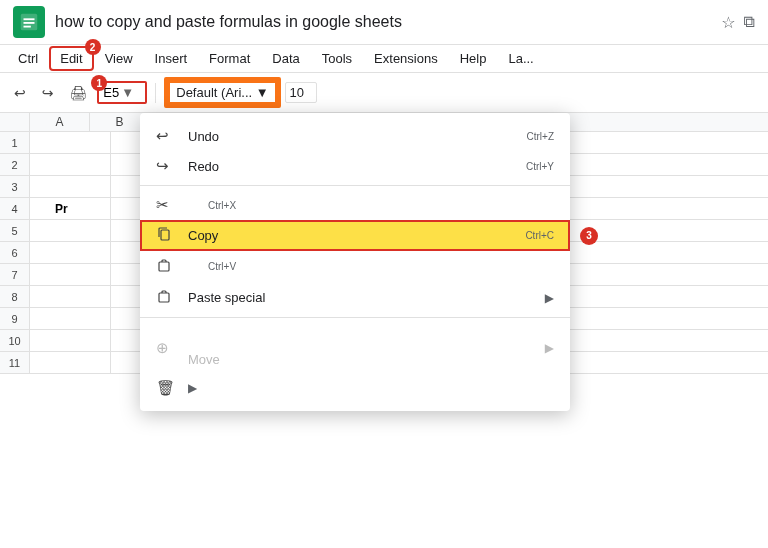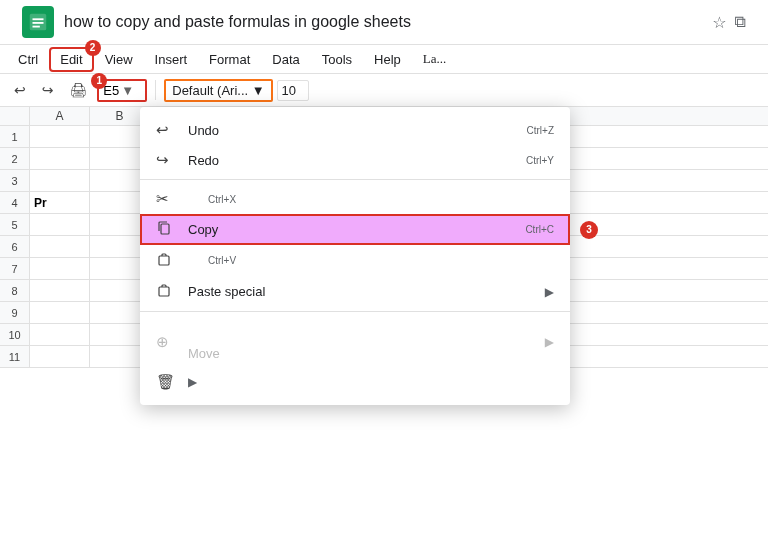--- a/index.html
+++ b/index.html
@@ -2,21 +2,21 @@
 <html><head>
   <meta charset="utf-8">
   <style>
     * { box-sizing: border-box; margin: 0; padding: 0; }
     body { font-family: Arial, sans-serif; font-size: 13px; background: #fff; width: 768px; height: 548px; overflow: hidden; }
 
     
     #title-bar {
       display: flex;
       align-items: center;
-      padding: 6px 22px;
+      padding: 6px 13px;
       border-bottom: 1px solid #e0e0e0;
       background: #fff;
       gap: 10px;
     }
     #app-icon {
       width: 32px; height: 32px;
       background: #0f9d58;
       border-radius: 4px;
       display: flex; align-items: center; justify-content: center;
       flex-shrink: 0;
@@ -49,21 +49,21 @@
       border-radius: 3px;
       font-size: 13px;
       color: #202124;
     }
     .menu-item.active {
       background: #fff;
       outline: 2px solid #d93025;
       outline-offset: -1px;
       font-weight: 500;
     }
-    .menu-item-truncated { color: #202124; font-family: Liberation Serif, serif; }
+    .menu-item-truncated { color: #202124; }
 
     
     #toolbar {
       display: flex;
       align-items: center;
       padding: 4px 8px;
       background: #fff;
       border-bottom: 1px solid #e0e0e0;
       gap: 4px;
     }
@@ -92,21 +92,21 @@
       background: #d93025;
       color: #fff;
       border-radius: 50%;
       width: 16px; height: 16px;
       font-size: 10px;
       display: flex; align-items: center; justify-content: center;
       font-weight: bold;
     }
     .toolbar-separator { width: 1px; background: #e0e0e0; height: 20px; margin: 0 4px; }
     #font-selector {
-      border: 2px solid #f97316;
+      border: 6px solid #f97316;
       padding: 2px 6px;
       border-radius: 2px;
       font-size: 13px;
       color: #202124;
     }
     #font-size-box {
       border: 1px solid #e0e0e0;
       padding: 2px 4px;
       border-radius: 2px;
       font-size: 13px;
@@ -164,20 +164,21 @@
       color: #444;
       line-height: 22px;
     }
     .cell {
       border-right: 1px solid #e0e0e0;
       font-size: 12px;
       line-height: 22px;
       padding: 0 4px;
       overflow: hidden;
       white-space: nowrap;
+      margin-left: 21px;
     }
     .cell.col-a { width: 60px; }
     .cell.col-b { width: 60px; }
     .cell.col-c { width: 80px; }
     .cell.col-d { width: 80px; }
     .cell.col-e { width: 110px; }
 
     .row-header-row .col-e {
       font-weight: bold;
       color: #202124;
@@ -215,21 +216,21 @@
     .dropdown-item {
       display: flex;
       align-items: center;
       padding: 6px 16px;
       cursor: pointer;
       position: relative;
     }
     .dropdown-item.copy-highlighted {
       outline: 2px solid #d93025;
       outline-offset: -2px;
-      background: #f0abfc;
+      background: #fde047;
     }
     .copy-badge {
       position: absolute;
       top: 50%;
       transform: translateY(-50%);
       right: -28px;
       background: #d93025;
       color: #fff;
       border-radius: 50%;
       width: 18px; height: 18px;
@@ -313,20 +314,21 @@
   <span class="menu-item">Ctrl</span>
   <span class="menu-item active" style="position:relative;">
     Edit
     <span class="menu-edit-badge">2</span>
   </span>
   <span class="menu-item">View</span>
   <span class="menu-item">Insert</span>
   <span class="menu-item">Format</span>
   <span class="menu-item">Data</span>
   <span class="menu-item">Tools</span>
+  <span class="menu-item">Extensions</span>
   <span class="menu-item">Help</span>
   <span class="menu-item menu-item-truncated">La...</span>
 </div>
 
 <div id="toolbar">
   <button class="toolbar-btn">↩</button>
   <button class="toolbar-btn">↪</button>
   <button class="toolbar-btn">🖨</button>
   <div id="cell-name-box">
     <span class="badge">1</span>

